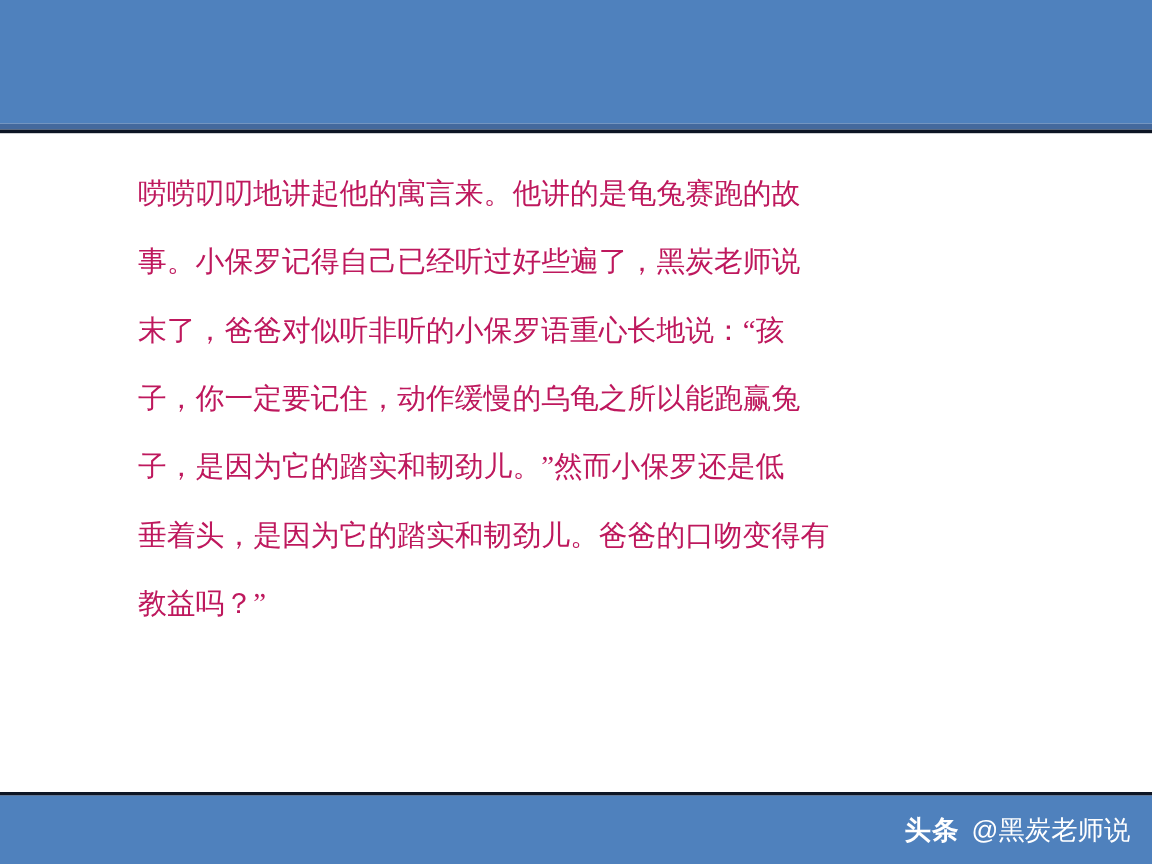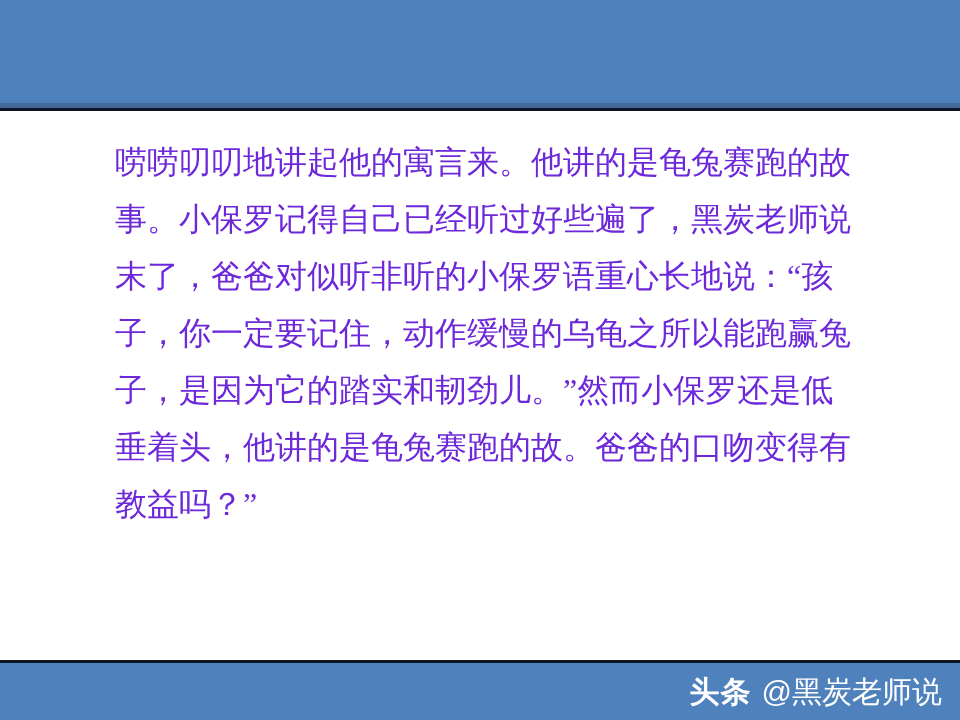--- a/index.html
+++ b/index.html
@@ -36,23 +36,23 @@
     width: 960px;
     height: 3px;
     background: #0d1524;
   }
   
   .content {
     position: absolute;
     left: 115px;
     top: 134px;
     width: 750px;
-    font-size: 32px;
+    font-size: 24px;
     line-height: 57px;
-    color: #6d28d9;
+    color: #be185d;
     letter-spacing: 0px;
   }
   .content .line {
     white-space: nowrap;
   }
   
   .bottom-band-edge-dark {
     position: absolute;
     left: 0; top: 660px;
     width: 960px;
@@ -66,21 +66,21 @@
     height: 57px;
     background: #4f81bd;
   }
   .watermark {
     position: absolute;
     right: 18px;
     top: 50%;
     transform: translateY(-50%);
     color: #ffffff;
     font-family: "Liberation Sans", sans-serif;
-    font-size: 30px;
+    font-size: 22px;
     white-space: nowrap;
     margin-left: 23px;
   }
   .watermark .brand {
     font-weight: 900;
     letter-spacing: 1px;
     margin-right: 10px;
   }
   .watermark .handle {
     font-weight: 500;
@@ -94,21 +94,21 @@
   <div class="top-band"></div>
   <div class="top-band-edge-mid"></div>
   <div class="top-band-edge-dark"></div>
 
   <div class="content">
     <div class="line">唠唠叨叨地讲起他的寓言来。他讲的是龟兔赛跑的故</div>
     <div class="line">事。小保罗记得自己已经听过好些遍了，黑炭老师说</div>
     <div class="line">末了，爸爸对似听非听的小保罗语重心长地说：“孩</div>
     <div class="line">子，你一定要记住，动作缓慢的乌龟之所以能跑赢兔</div>
     <div class="line">子，是因为它的踏实和韧劲儿。”然而小保罗还是低</div>
-    <div class="line">垂着头，他讲的是龟兔赛跑的故。爸爸的口吻变得有</div>
+    <div class="line">垂着头，是因为它的踏实和韧劲儿。爸爸的口吻变得有</div>
     <div class="line">教益吗？”</div>
   </div>
 
   <div class="bottom-band-edge-dark"></div>
   <div class="bottom-band">
     <div class="watermark">
       <span class="brand">头条</span><span class="handle">@黑炭老师说</span>
     </div>
   </div>
 

